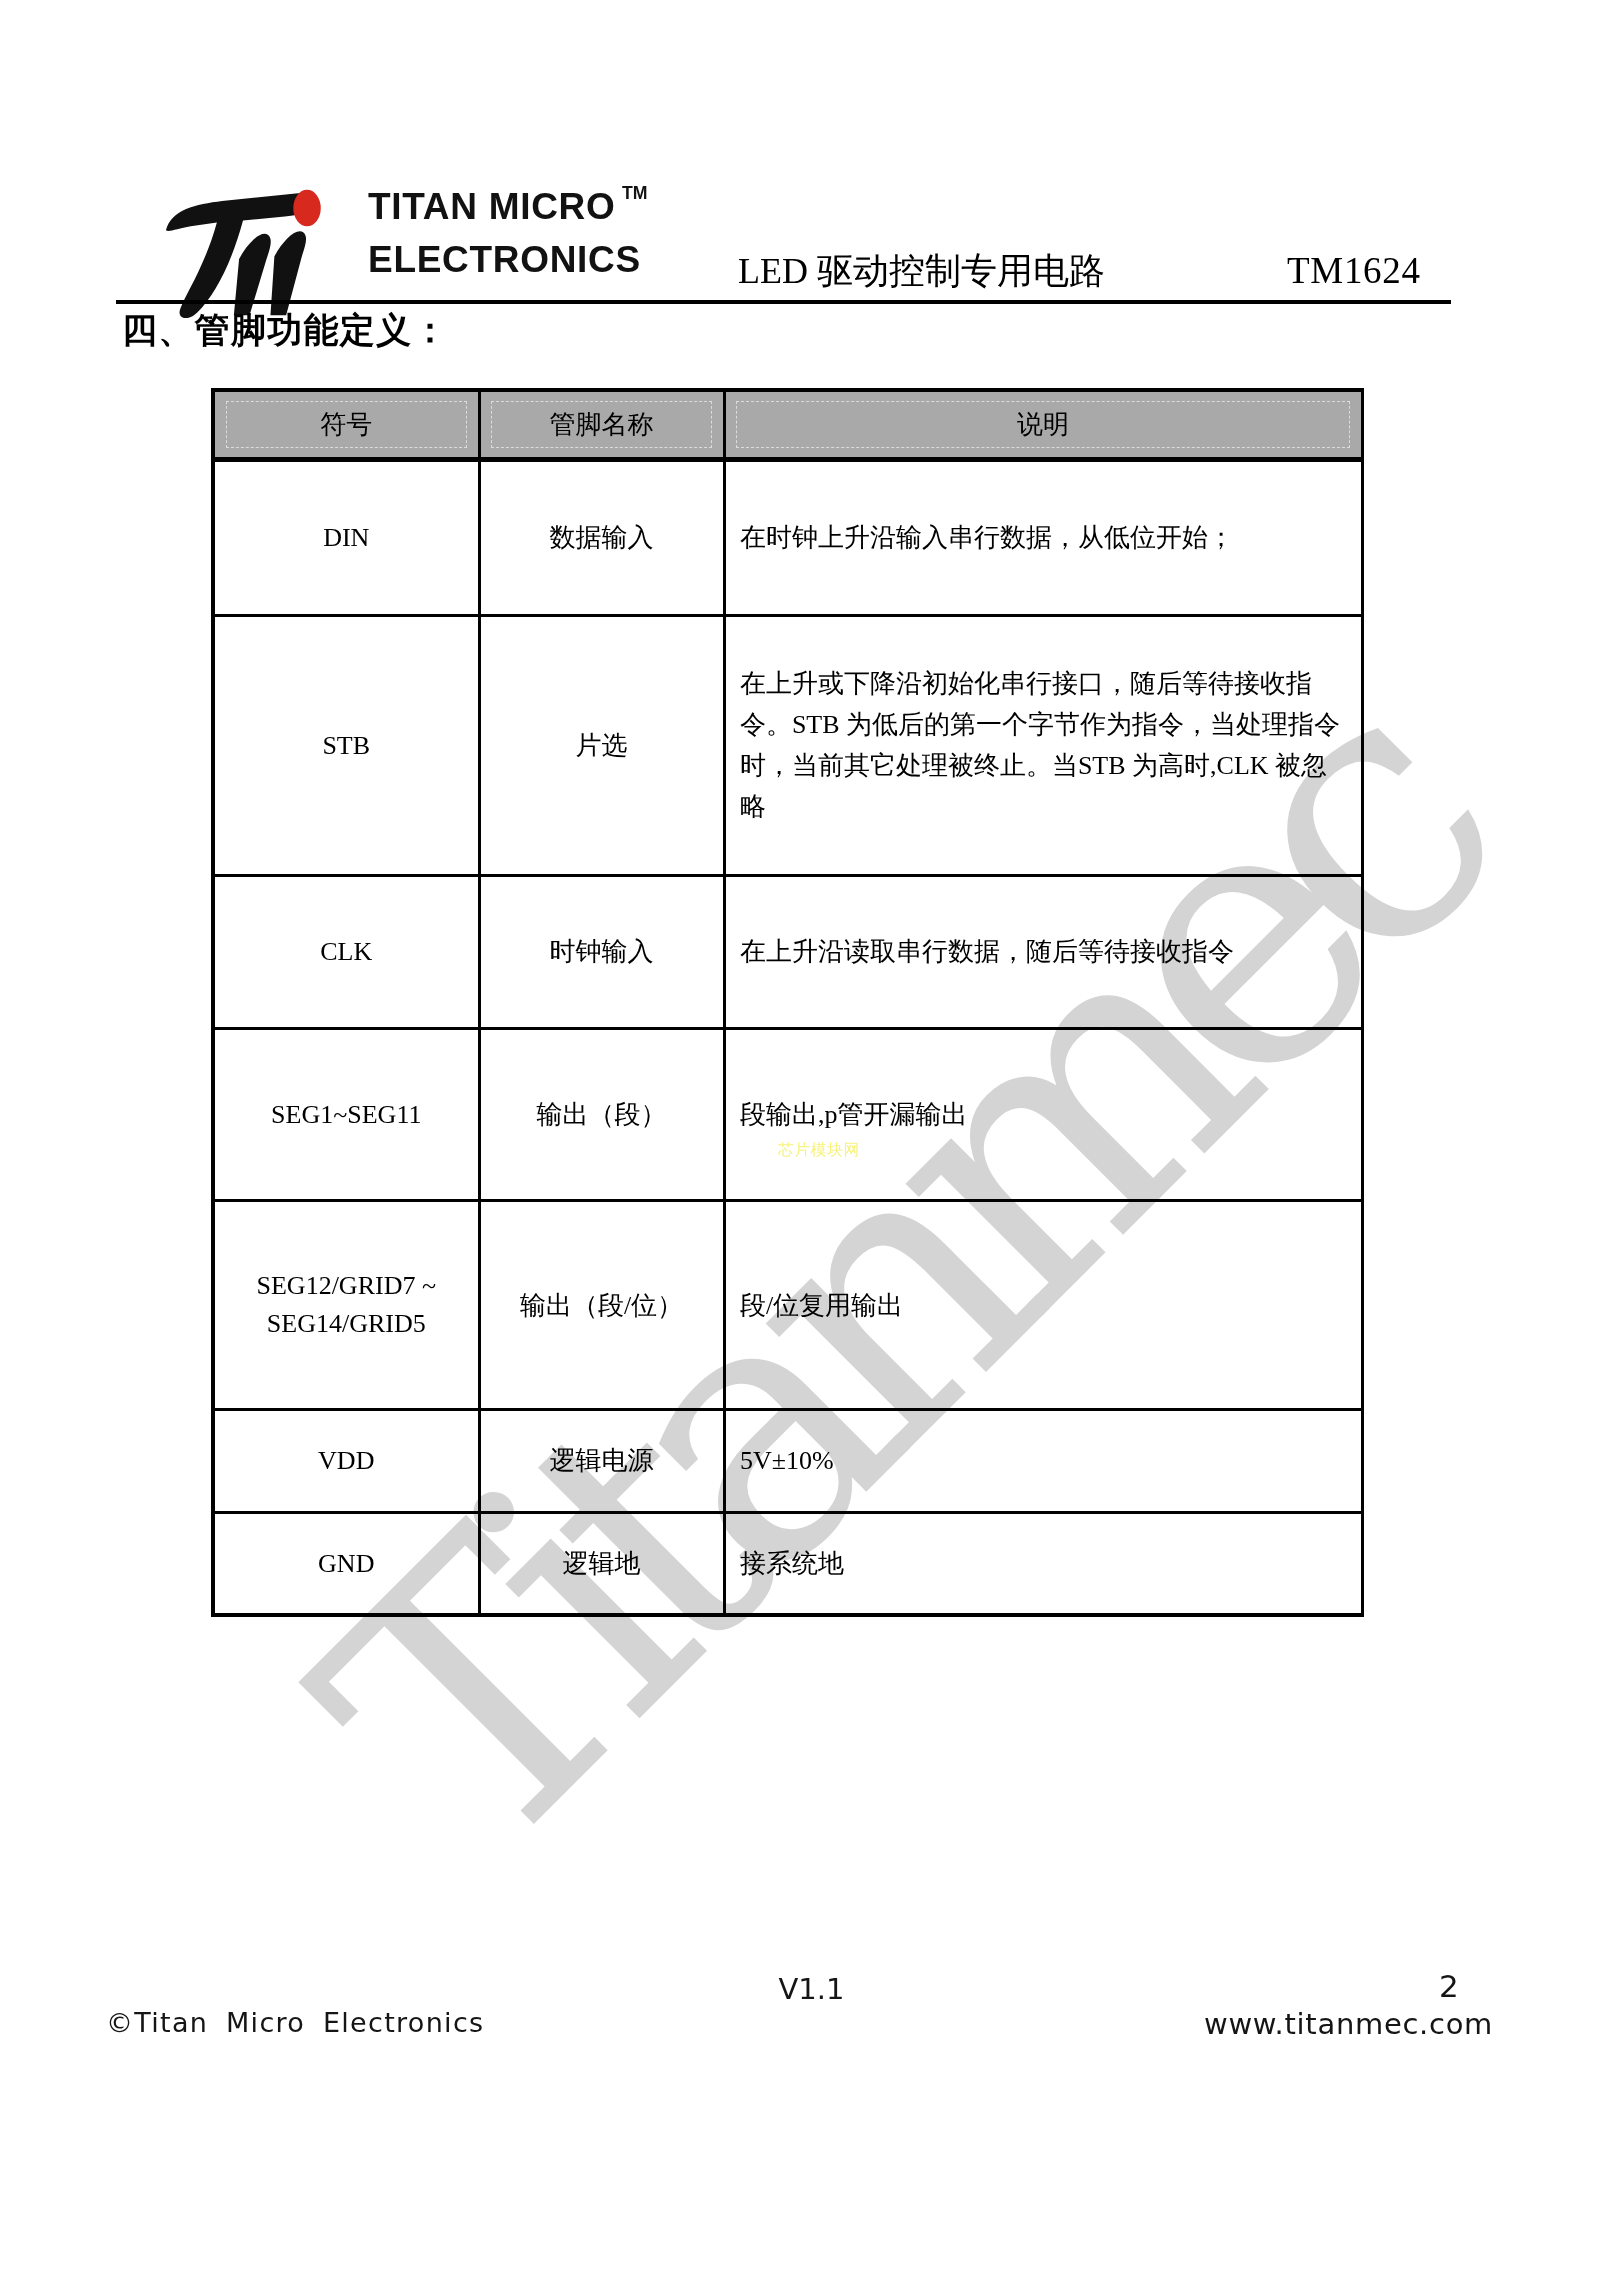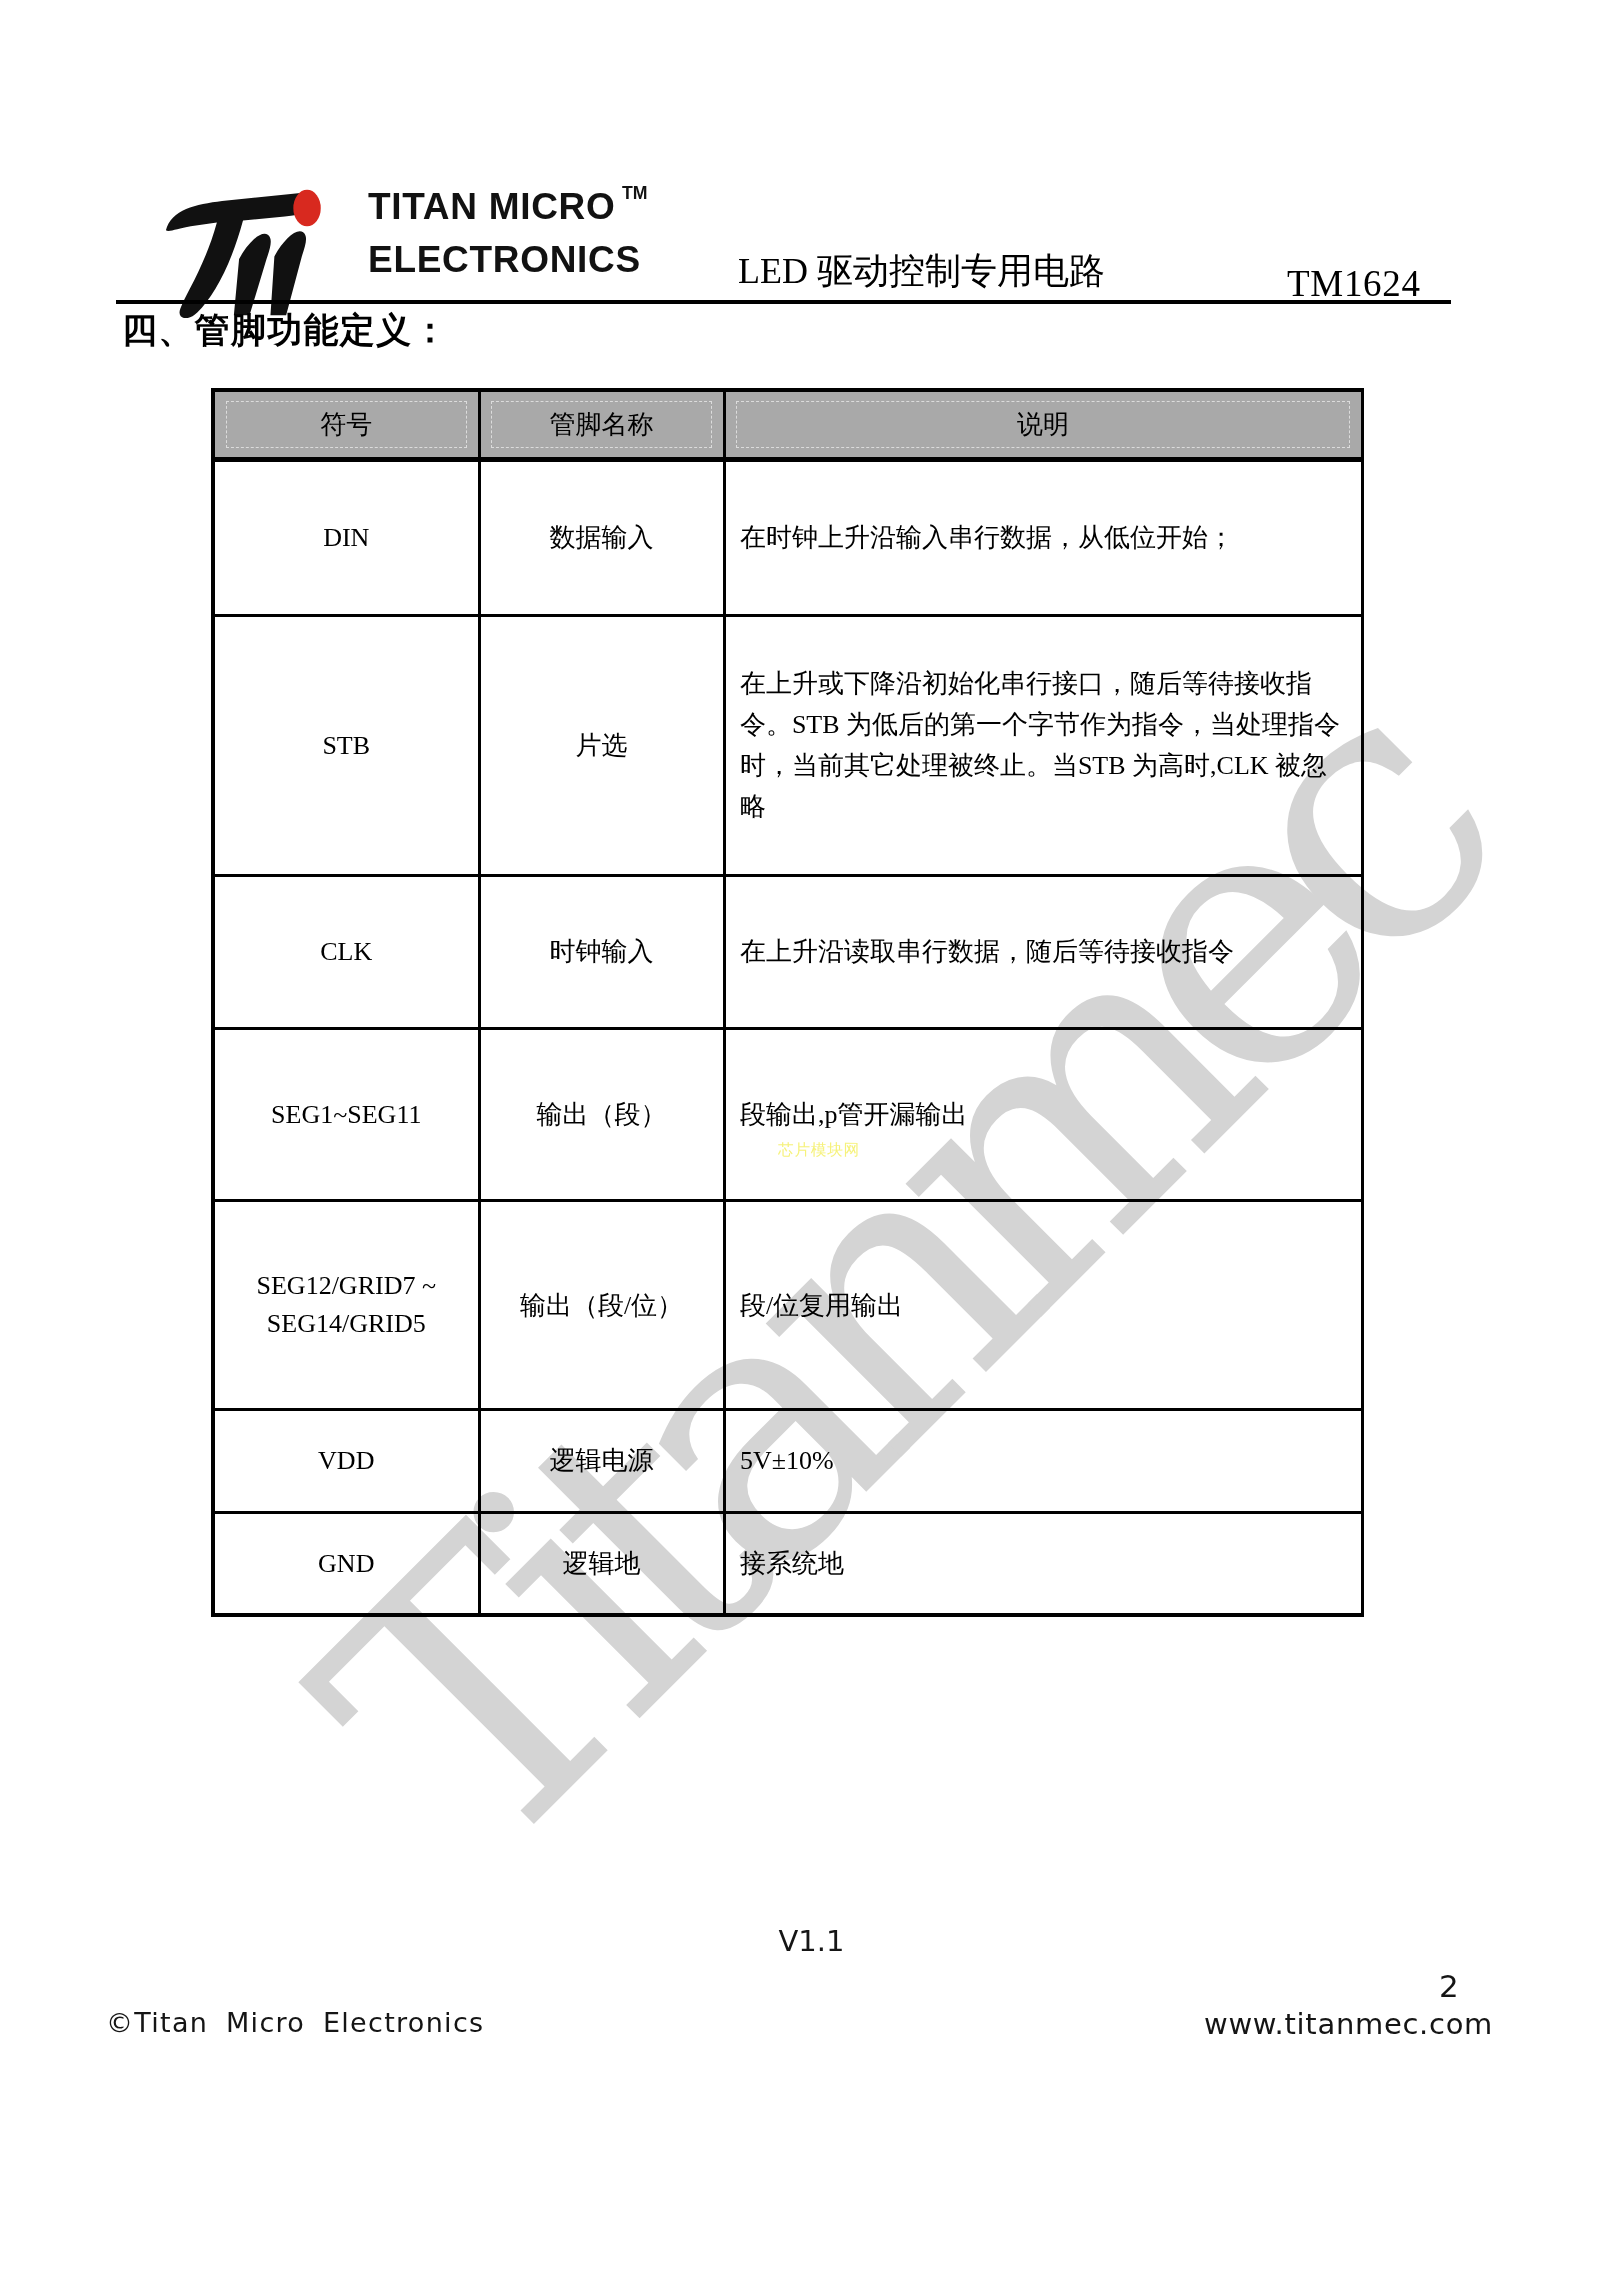--- a/index.html
+++ b/index.html
@@ -11,21 +11,21 @@
     font-family:"Liberation Serif","DejaVu Serif",serif;
     color:#000;
   }
   
   .logo-mark{position:absolute;left:162px;top:187px;width:196px;height:131px;}
   .brand{position:absolute;left:368px;top:188px;font-family:"Liberation Sans","DejaVu Sans",sans-serif;font-weight:bold;color:#121212;line-height:1;}
   .brand-line1{font-size:37px;letter-spacing:0.7px;display:flex;align-items:flex-start;text-align:center;}
   .brand-tm{font-size:17.7px;margin-left:6.5px;margin-top:-2.6px;letter-spacing:0;}
   .brand-line2{font-size:37px;letter-spacing:0.7px;margin-top:15.7px;}
   .doc-title{position:absolute;left:738px;top:247px;font-size:36px;white-space:nowrap;}
-  .part-number{position:absolute;left:1287px;top:262px;font-size:37px;letter-spacing:0.7px;}
+  .part-number{position:absolute;left:1287px;top:249px;font-size:37px;letter-spacing:0.7px;}
   .header-rule{position:absolute;left:116px;top:300px;width:1335px;height:3.9px;background:#000;}
   .section-title{position:absolute;left:122px;top:307px;font-size:35px;font-weight:bold;letter-spacing:1.3px;white-space:nowrap;}
   
   .watermark{
     position:absolute;left:167px;top:1070px;width:1465px;height:419px;
     transform:rotate(-45deg);transform-origin:center;
     font-family:"DejaVu Serif","Liberation Serif",serif;
     font-size:366px;letter-spacing:-38px;line-height:419px;
     color:rgba(112,112,112,0.33);
     z-index:1;white-space:nowrap;text-align:center;
@@ -65,21 +65,21 @@
     box-sizing:border-box;min-height:46px;
   }
   .sym{white-space:pre-line;text-align:center;line-height:1.45;}
   .c-sym,.c-name{text-align:center;}
   .c-desc{text-align:left;padding:18.3px 19.6px 18.3px 14.4px;line-height:1.58;}
   
   .footer-text{font-family:"DejaVu Sans","Liberation Sans",sans-serif;color:#151515;}
   .page-number{position:absolute;left:1439px;top:1968px;font-size:31px;}
   .copyright{position:absolute;left:106px;top:2007px;font-size:27px;letter-spacing:1.3px;word-spacing:7.9px;}
   .website{position:absolute;left:1204px;top:2007px;width:278px;text-align:right;font-size:29px;letter-spacing:0.7px;}
-  .version{position:absolute;left:0;top:1924px;width:1623px;text-align:center;font-size:29px;}
+  .version{position:absolute;left:0;top:1972px;width:1623px;text-align:center;font-size:29px;}
 </style>
 </head>
 <body>
 
 <div class="page">
 
   <div class="watermark" style="color: rgb(212, 212, 212);">Titanmec</div>
 
   <div class="site-watermark" x="芯片模块网" style="color: rgb(246, 242, 123);">芯片模块网</div>
 

